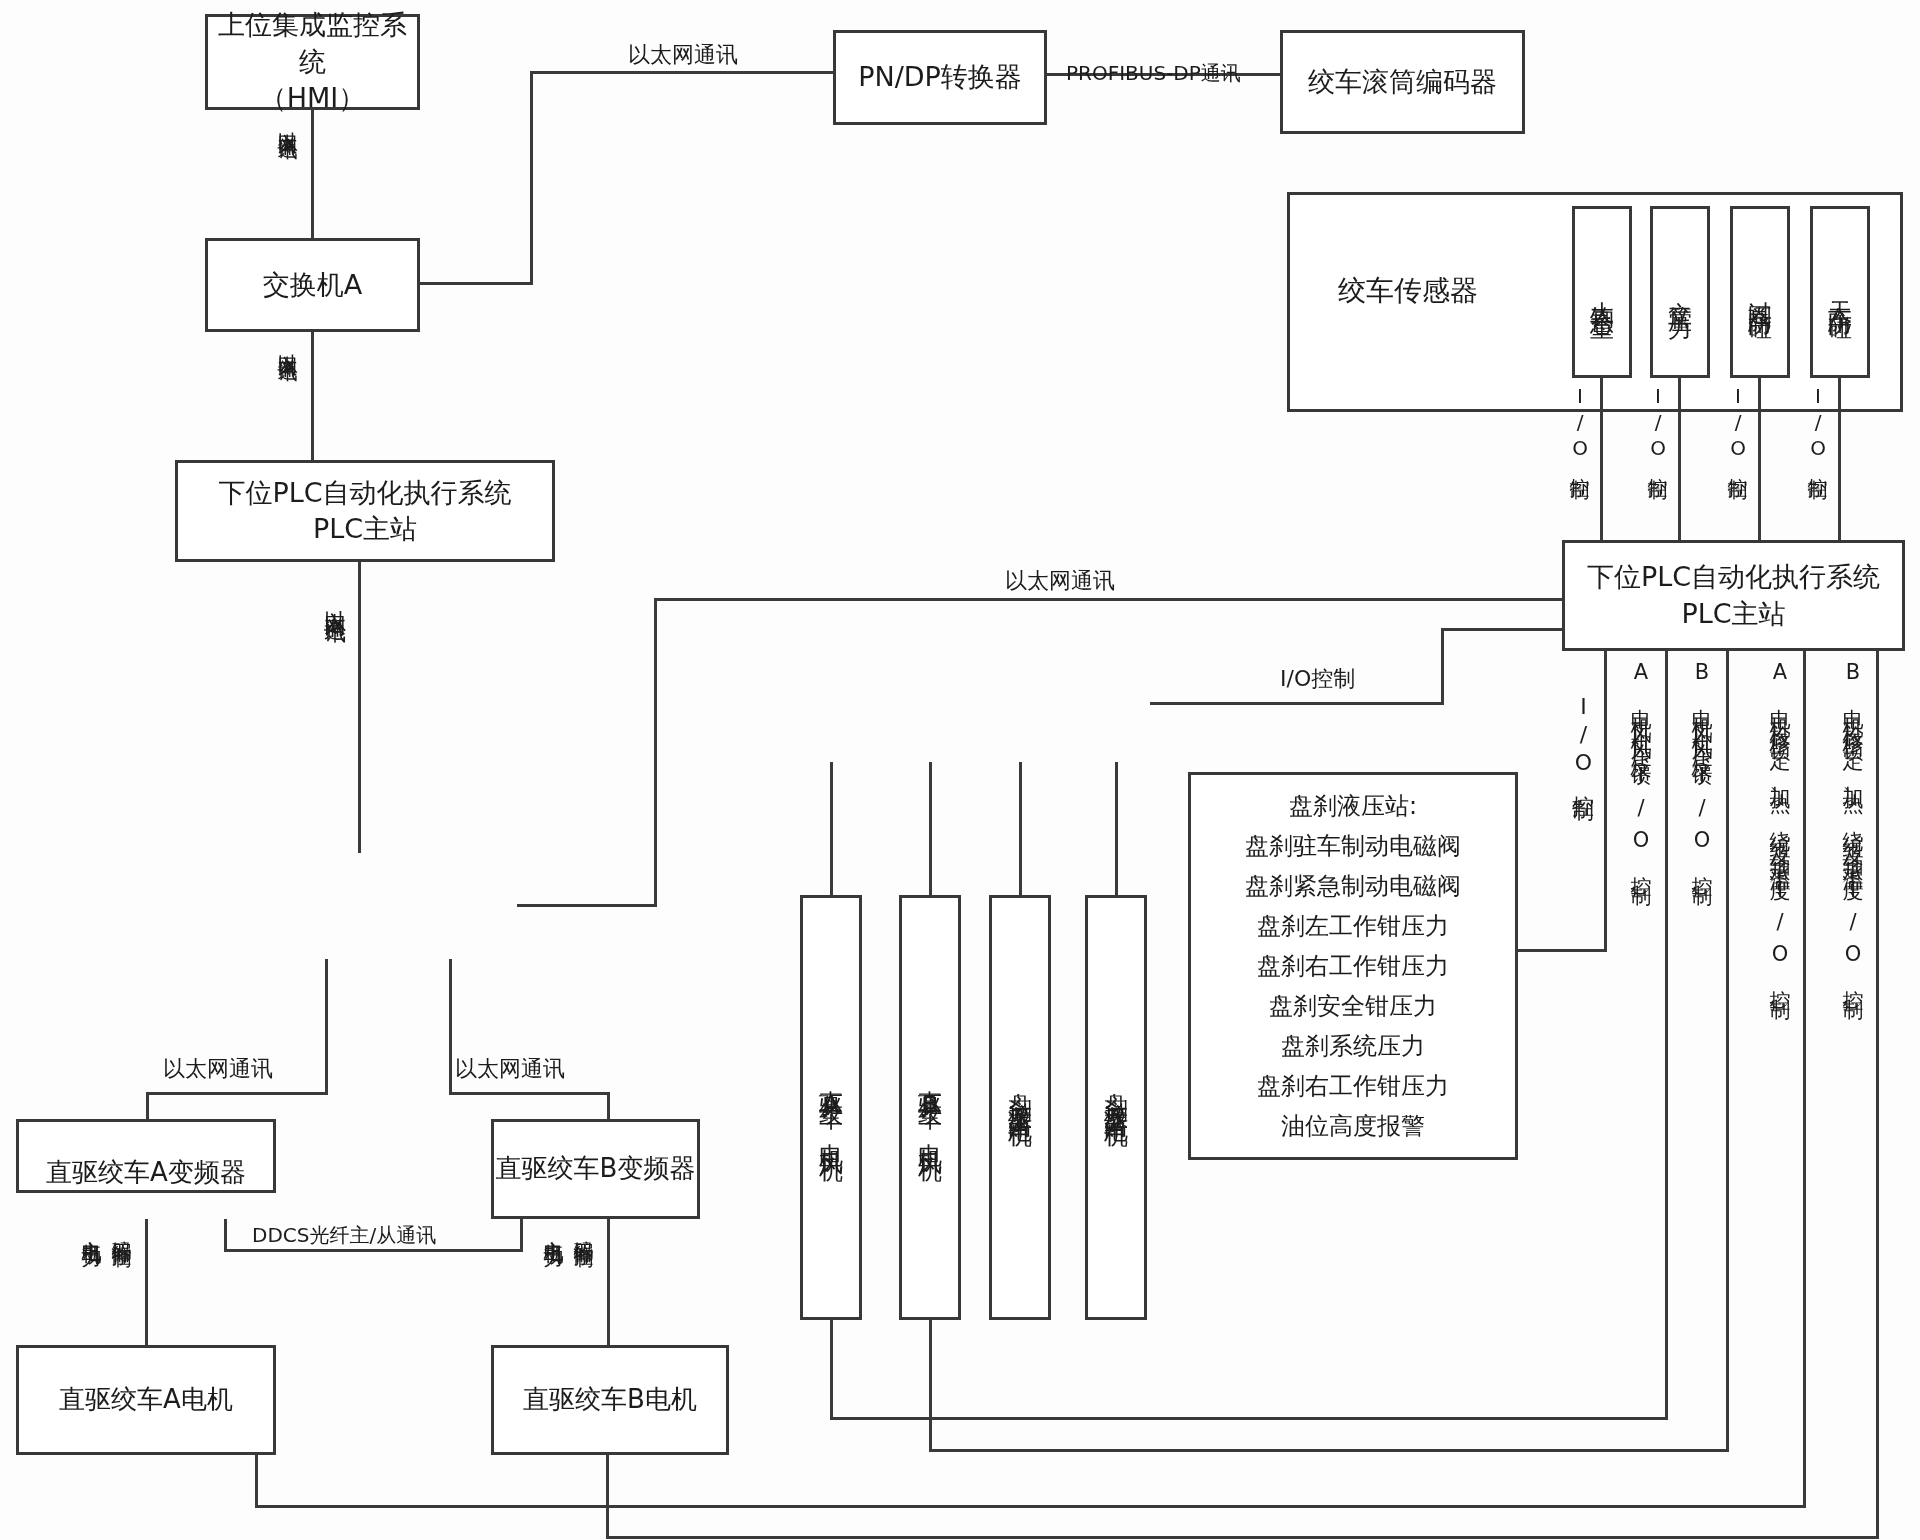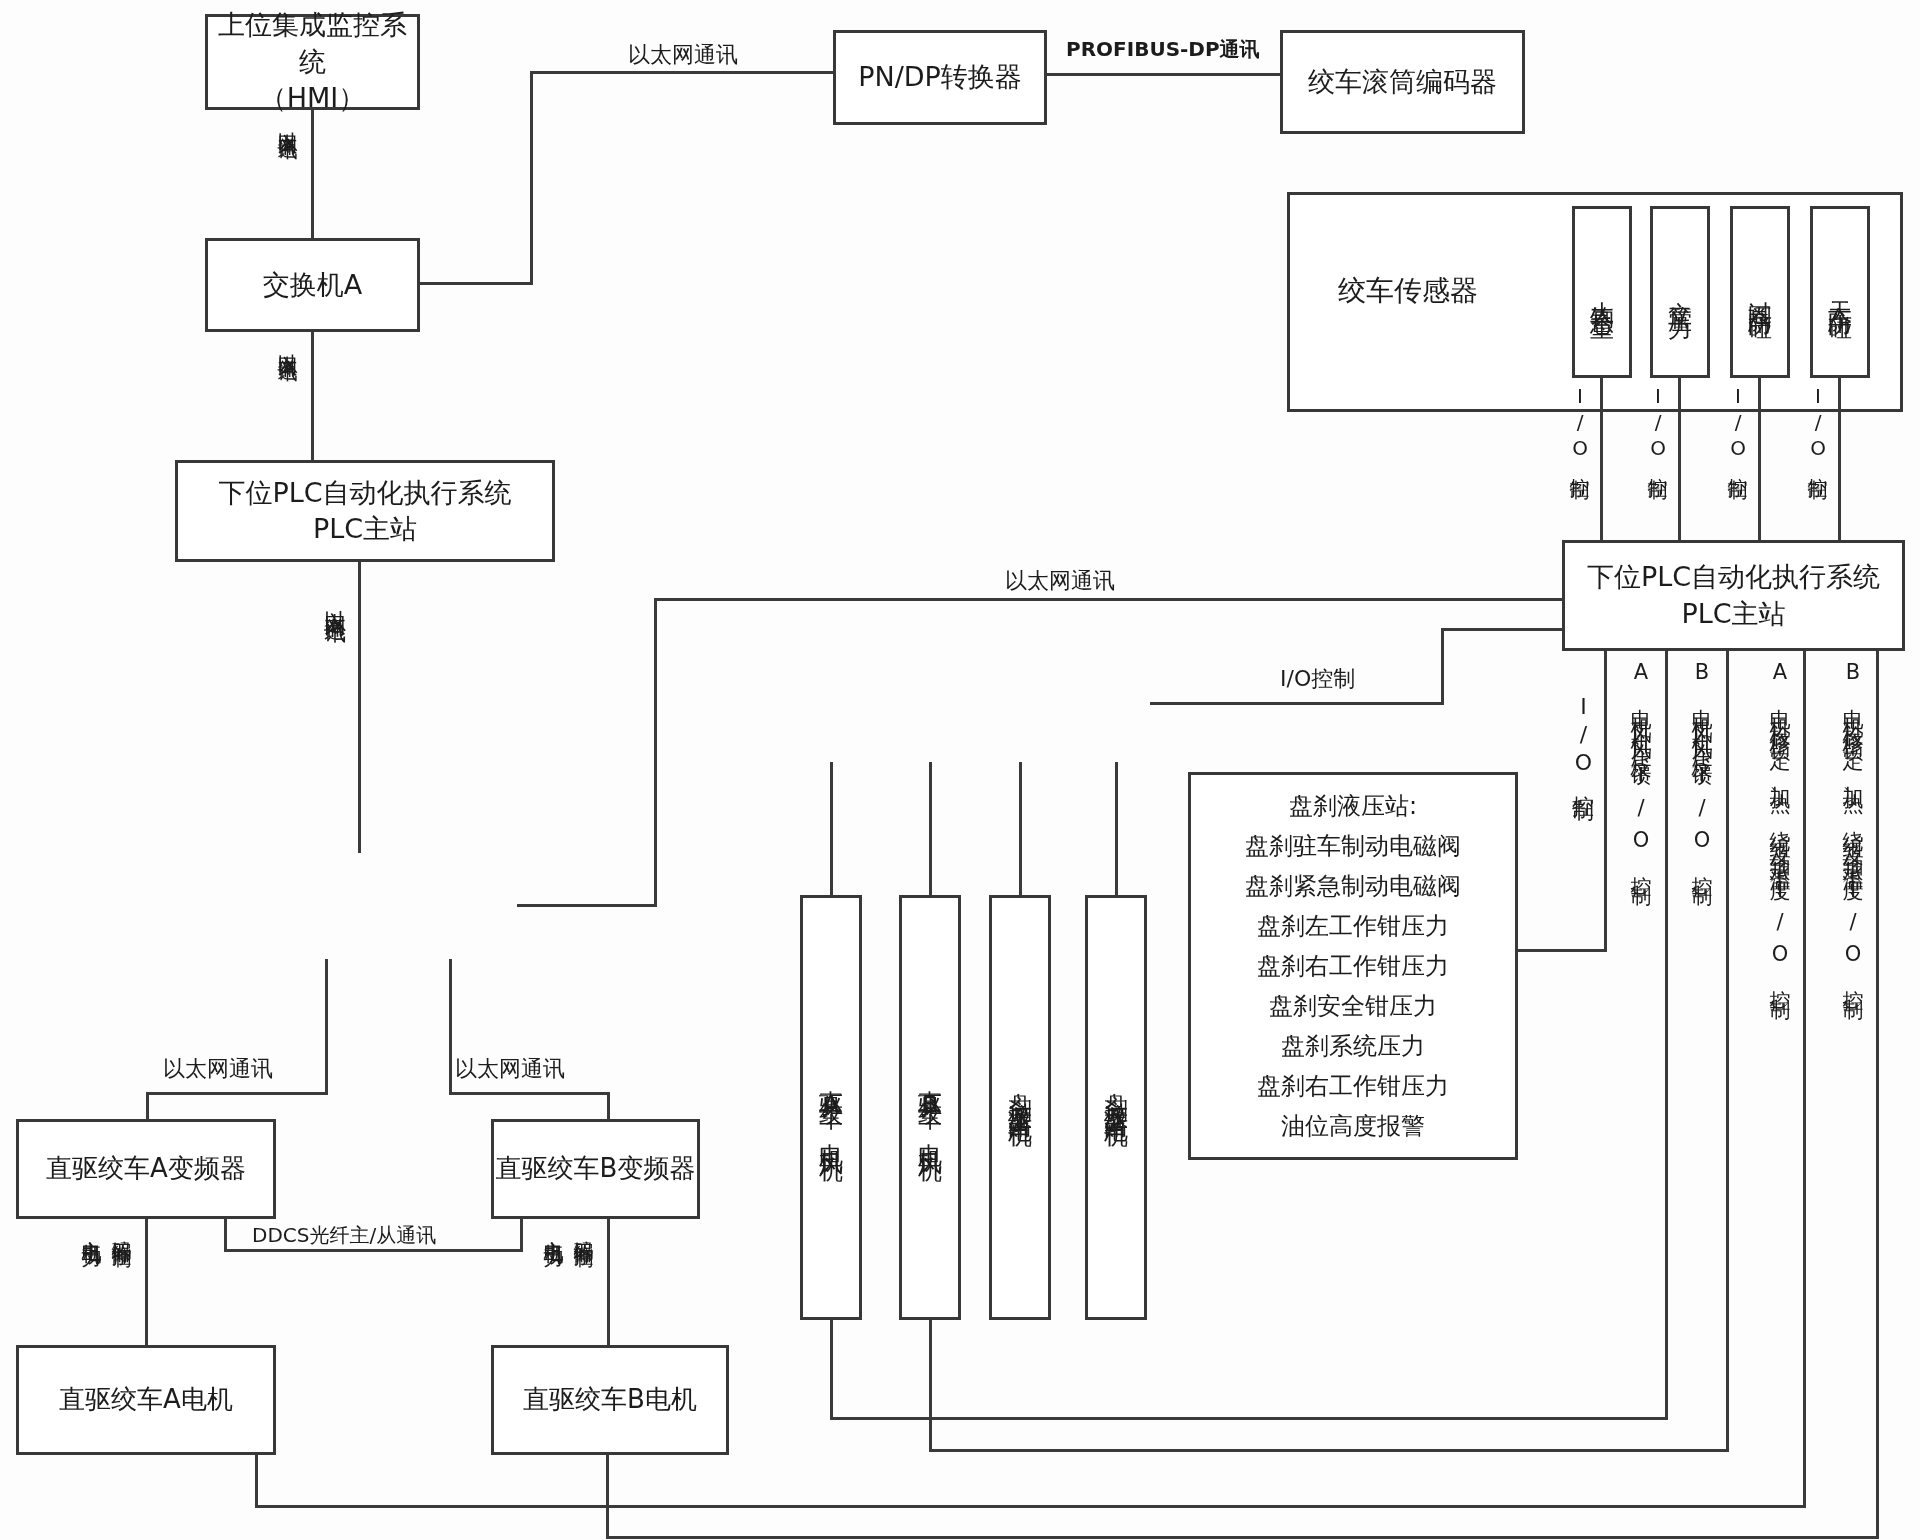--- a/index.html
+++ b/index.html
@@ -75,21 +75,21 @@
     <div>PLC主站</div>
   </div>
 
   <div class="box t27" style="left:1562px;top:540px;width:343px;height:111px;">
     <div>下位PLC自动化执行系统</div>
     <div>PLC主站</div>
   </div>
 
 
 
-  <div class="box t26" style="left:16px;top:1119px;width:260px;height:100px;">
+  <div class="box t26" style="left:16px;top:1119px;width:260px;height:74px;justify-content:flex-end;">
     <div>直驱绞车A变频器</div>
   </div>
   <div class="box t26" style="left:491px;top:1119px;width:209px;height:100px;">
     <div>直驱绞车B变频器</div>
   </div>
 
   <div class="box t26" style="left:16px;top:1345px;width:260px;height:110px;">
     <div>直驱绞车A电机</div>
   </div>
   <div class="box t26" style="left:491px;top:1345px;width:238px;height:110px;">
@@ -126,21 +126,21 @@
 
   <div class="vline" style="left:311px;top:332px;height:128px;"></div>
   <span class="vtext vs20" style="left:278px;top:338px;">以太网通讯</span>
 
   <div class="hline" style="left:420px;top:282px;width:113px;"></div>
   <div class="vline" style="left:530px;top:71px;height:214px;"></div>
   <div class="hline" style="left:530px;top:71px;width:303px;"></div>
   <span class="lbl" style="left:628px;top:40px;">以太网通讯</span>
 
   <div class="hline" style="left:1047px;top:73px;width:233px;"></div>
-  <span class="lbl lbl20" style="left:1066px;top:36px;font-weight:bold;">PROFIBUS-DP通讯</span>
+  <span class="lbl lbl20" style="left:1066px;top:60px;">PROFIBUS-DP通讯</span>
 
   <div class="vline" style="left:358px;top:562px;height:291px;"></div>
   <span class="vtext" style="left:324px;top:592px;">以太网通讯</span>
 
   <div class="vline" style="left:325px;top:959px;height:136px;"></div>
   <div class="hline" style="left:146px;top:1092px;width:182px;"></div>
   <div class="vline" style="left:146px;top:1092px;height:27px;"></div>
   <span class="lbl" style="left:163px;top:1054px;">以太网通讯</span>
 
   <div class="vline" style="left:449px;top:959px;height:136px;"></div>

